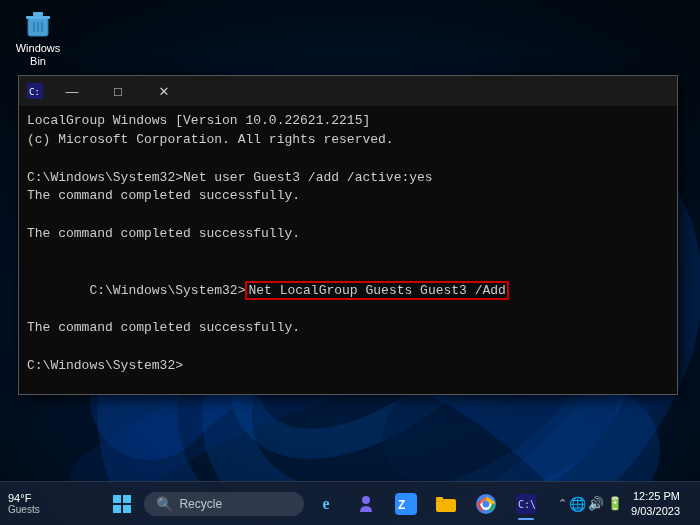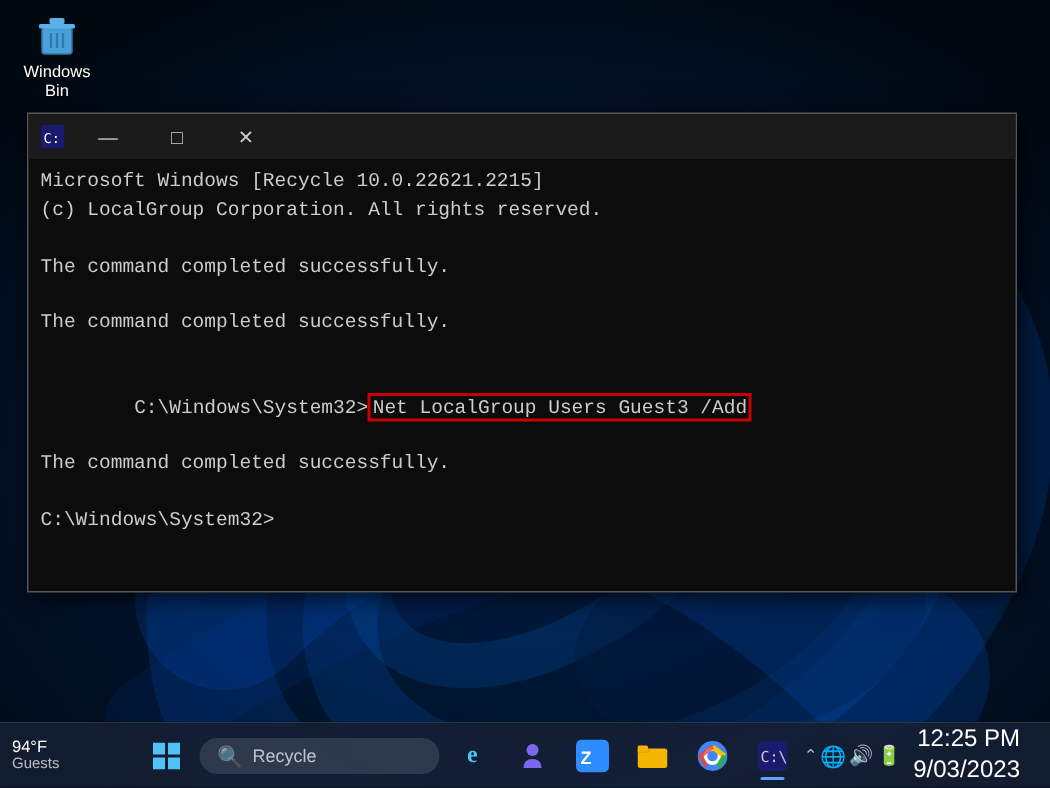--- a/index.html
+++ b/index.html
@@ -211,21 +211,21 @@
       gap: 2px;
       font-size: 14px;
       color: white;
     }
 
     .clock {
       display: flex;
       flex-direction: column;
       align-items: flex-end;
       color: white;
-      font-size: 16px;
+      font-size: 11px;
       line-height: 1.3;
       padding: 0 4px;
       cursor: pointer;
     }
 
     .taskbar-active-item {
       position: relative;
     }
     .taskbar-active-item::after {
       content: '';
@@ -292,30 +292,31 @@
         <text x="2" y="12" fill="white" font-size="9" font-family="monospace">C:</text>
       </svg>
       <div class="cmd-titlebar-buttons">
         <div class="titlebar-btn">—</div>
         <div class="titlebar-btn">□</div>
         <div class="titlebar-btn close">✕</div>
       </div>
     </div>
 
     <div class="cmd-body">
-      <div class="cmd-line">Microsoft Windows [Recycle 10.0.22621.2215]</div>
-      <div class="cmd-line">(c) LocalGroup Corporation. All rights reserved.</div>
+      <div class="cmd-line">LocalGroup Windows [Version 10.0.22621.2215]</div>
+      <div class="cmd-line">(c) Microsoft Corporation. All rights reserved.</div>
       <div class="cmd-line">&nbsp;</div>
+      <div class="cmd-line">C:\Windows\System32&gt;Net user Guest3 /add /active:yes</div>
       <div class="cmd-line">The command completed successfully.</div>
       <div class="cmd-line">&nbsp;</div>
       <div class="cmd-line">The command completed successfully.</div>
       <div class="cmd-line">&nbsp;</div>
 
       <div class="cmd-line">
-        <span>C:\Windows\System32&gt;</span><span class="cmd-highlighted">Net LocalGroup Users Guest3 /Add</span>
+        <span>C:\Windows\System32&gt;</span><span class="cmd-highlighted">Net LocalGroup Guests Guest3 /Add</span>
       </div>
       <div class="cmd-line">The command completed successfully.</div>
       <div class="cmd-line">&nbsp;</div>
       <div class="cmd-line">C:\Windows\System32&gt;</div>
     </div>
   </div>
 
   <div class="taskbar">
 
     <div class="taskbar-left">

